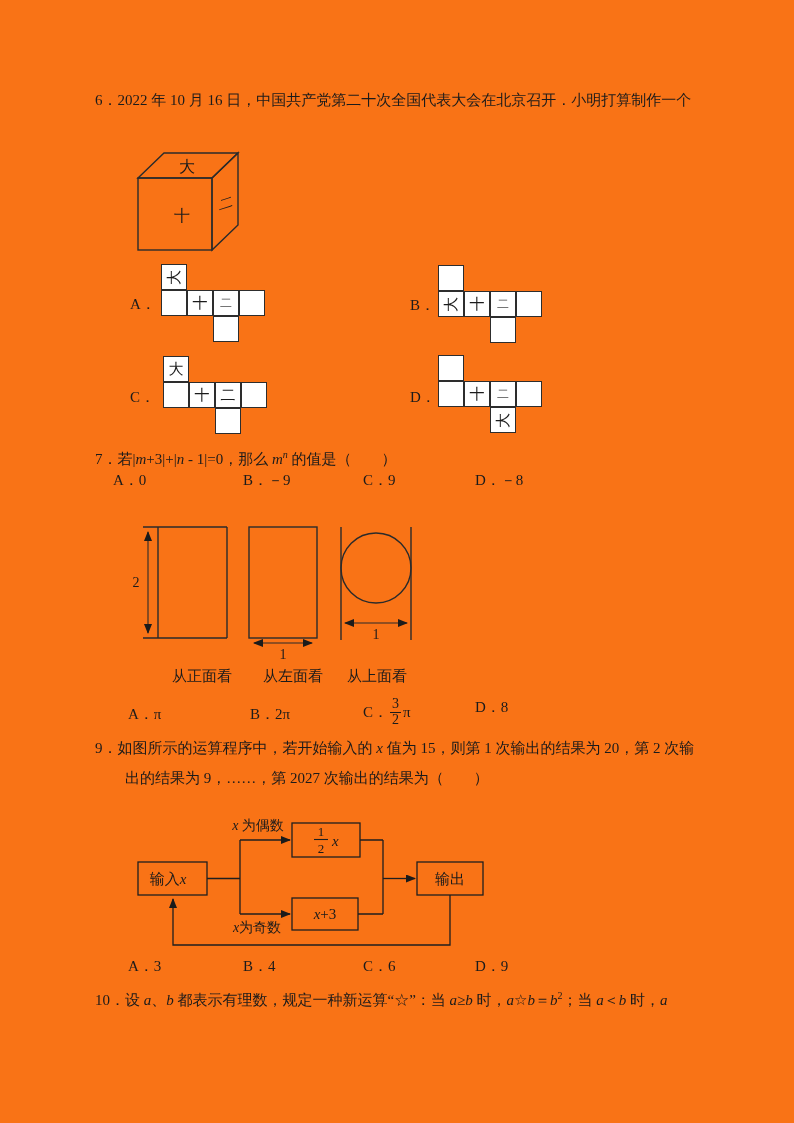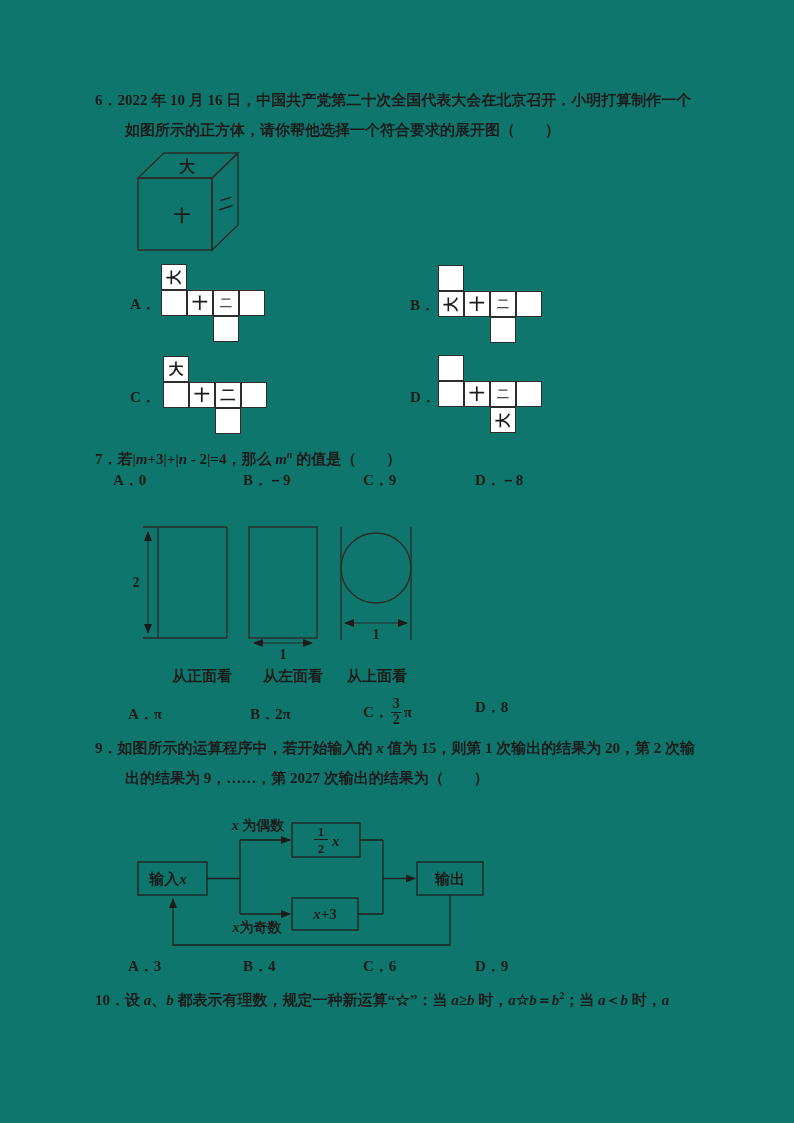--- a/index.html
+++ b/index.html
@@ -1,19 +1,19 @@
 <!DOCTYPE html>
 <html><head>
 <meta charset="utf-8">
 <style>
   html,body{margin:0;padding:0;background:#e8e8e8;}
   .page{
-    position:relative;width:794px;height:1123px;background:#0f766e;
+    position:relative;width:794px;height:1123px;background:#f97316;
     font-family:"Liberation Serif","DejaVu Serif",serif;color:#1b1b1b;
-    font-size:15px;overflow:hidden;margin:0 auto;font-weight:bold;
+    font-size:15px;overflow:hidden;margin:0 auto;
   }
   .t{position:absolute;white-space:pre;line-height:19px;}
   .it{font-style:italic;}
   sup{font-size:10px;}
   .net{position:absolute;}
   .cell{
     position:absolute;width:26px;height:26px;border:1px solid #2d2d2d;
     box-sizing:border-box;display:flex;align-items:center;justify-content:center;
     font-size:15px;background:#fff;
   }
@@ -23,21 +23,20 @@
   .frac .num{border-bottom:1.2px solid #1b1b1b;padding:0 2px;}
   .optrow{display:flex;align-items:center;}
   svg text{font-family:"Liberation Serif","DejaVu Serif",serif;fill:#1b1b1b;}
 </style>
 </head>
 <body>
 
 <div class="page">
 
   <div class="t" style="left:95px;top:91px"><span>6．</span><span>2022 年 10 月 16 日，中国共产党第二十次全国代表大会在北京召开．小明打算制作一个</span></div>
-  <div class="t" style="left:125px;top:121px">如图所示的正方体，请你帮他选择一个符合要求的展开图（　　）</div>
 
   <svg style="position:absolute;left:130px;top:148px" width="120" height="112">
     <g fill="none" stroke="#2b2b2b" stroke-width="1.4">
       <polygon points="8,30 34,5 108,5 82,30"></polygon>
       <rect x="8" y="30" width="74" height="72"></rect>
       <polygon points="82,30 108,5 108,77 82,102"></polygon>
     </g>
     <text x="57" y="24" text-anchor="middle" font-size="16">大</text>
     <text x="52" y="73" text-anchor="middle" font-size="16">十</text>
     <text x="0" y="0" text-anchor="middle" font-size="14" transform="translate(96,60) skewY(-18)">二</text>
@@ -124,21 +123,21 @@
         <span class="faint">二</span>
       </div>
     <div class="cell" style="left:78px;top:26px">
         <span></span>
       </div>
     <div class="cell" style="left:52px;top:52px">
         <span class="rot">大</span>
       </div>
   </div>
 
-  <div class="t" style="left:95px;top:445px"><span>7．</span><span>若|</span><span class="it">m</span><span>+3|+|</span><span class="it">n</span><span> - 2|=4，那么 </span><span class="it">m</span><sup class="it">n</sup><span> 的值是（　　）</span></div>
+  <div class="t" style="left:95px;top:445px"><span>7．</span><span>若|</span><span class="it">m</span><span>+3|+|</span><span class="it">n</span><span> - 1|=0，那么 </span><span class="it">m</span><sup class="it">n</sup><span> 的值是（　　）</span></div>
 
   <span class="t" style="left:113px;top:471px"><span>A．</span><span>0</span></span>
   <span class="t" style="left:243px;top:471px"><span>B．</span><span>－9</span></span>
   <span class="t" style="left:363px;top:471px"><span>C．</span><span>9</span></span>
   <span class="t" style="left:475px;top:471px"><span>D．</span><span>－8</span></span>
 
 
   <svg style="position:absolute;left:120px;top:520px" width="320" height="175">
     <defs>
       <marker id="va" viewBox="0 0 10 8" refX="9" refY="4" markerWidth="10" markerHeight="8" orient="auto-start-reverse" markerUnits="userSpaceOnUse">

